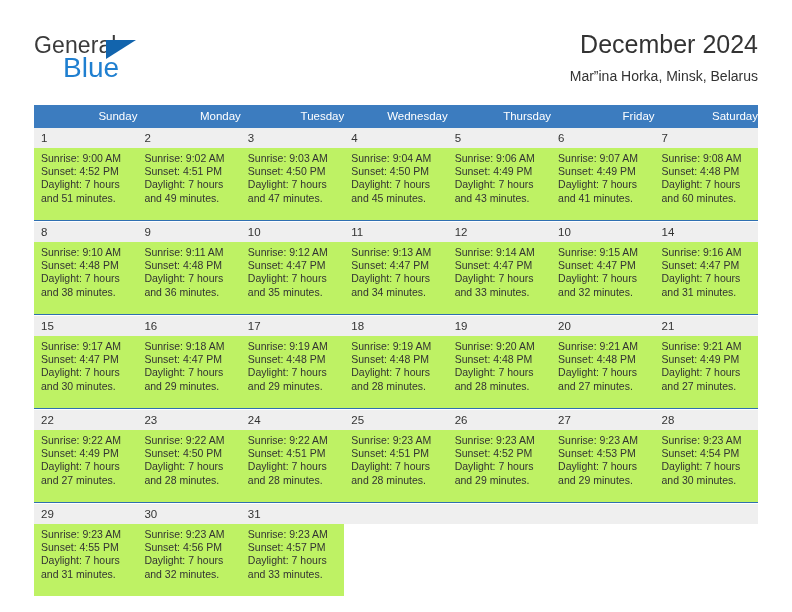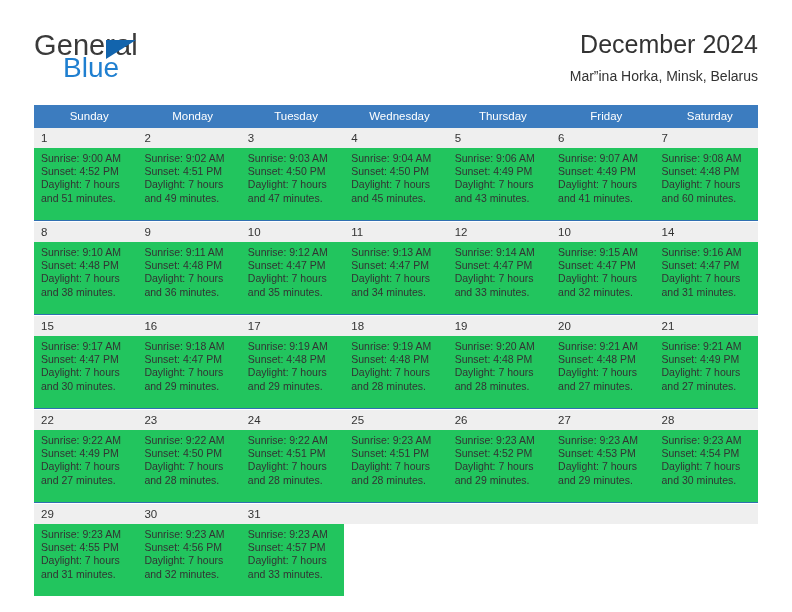--- a/index.html
+++ b/index.html
@@ -35,21 +35,21 @@
     position: absolute;
     left: 0;
     top: 6px;
     width: 200px;
     height: 56px;
   }
   .brand-general {
     position: absolute;
     left: 0;
     top: 0;
-    font-size: 29px;
+    font-size: 23px;
     letter-spacing: 0.1px;
     color: #3a3a3a;
     line-height: 26px;
   }
   .brand-triangle {
     position: absolute;
     left: 72px;
     top: 8px;
     width: 0;
     height: 0;
@@ -96,39 +96,39 @@
     border-collapse: collapse;
     table-layout: fixed;
   }
   .calendar col { width: 103.43px; }
 
   .calendar thead th {
     background: #3c7cbf;
     color: #ffffff;
     font-size: 11.5px;
     font-weight: normal;
-    text-align: center;
+    text-align: right;
     padding: 5px 0 5px 7px;
     height: 11px;
     line-height: 13px;
   }
 
   .daynum-row td {
     background: #efefef;
     font-size: 11.5px;
     color: #333333;
     padding: 4px 0 3px 7px;
     line-height: 13px;
     vertical-align: top;
     height: 12px;
   }
   .daynum-row td.empty { background: #efefef; }
 
   .info-row td {
-    background: #22c55e;
+    background: #bef264;
     font-size: 10.5px;
     color: #333333;
     padding: 4px 5px 10px 7px;
     line-height: 13.2px;
     vertical-align: top;
     height: 58px;
   }
   .info-row td.empty { background: #ffffff; }
 
   .week-sep td {

